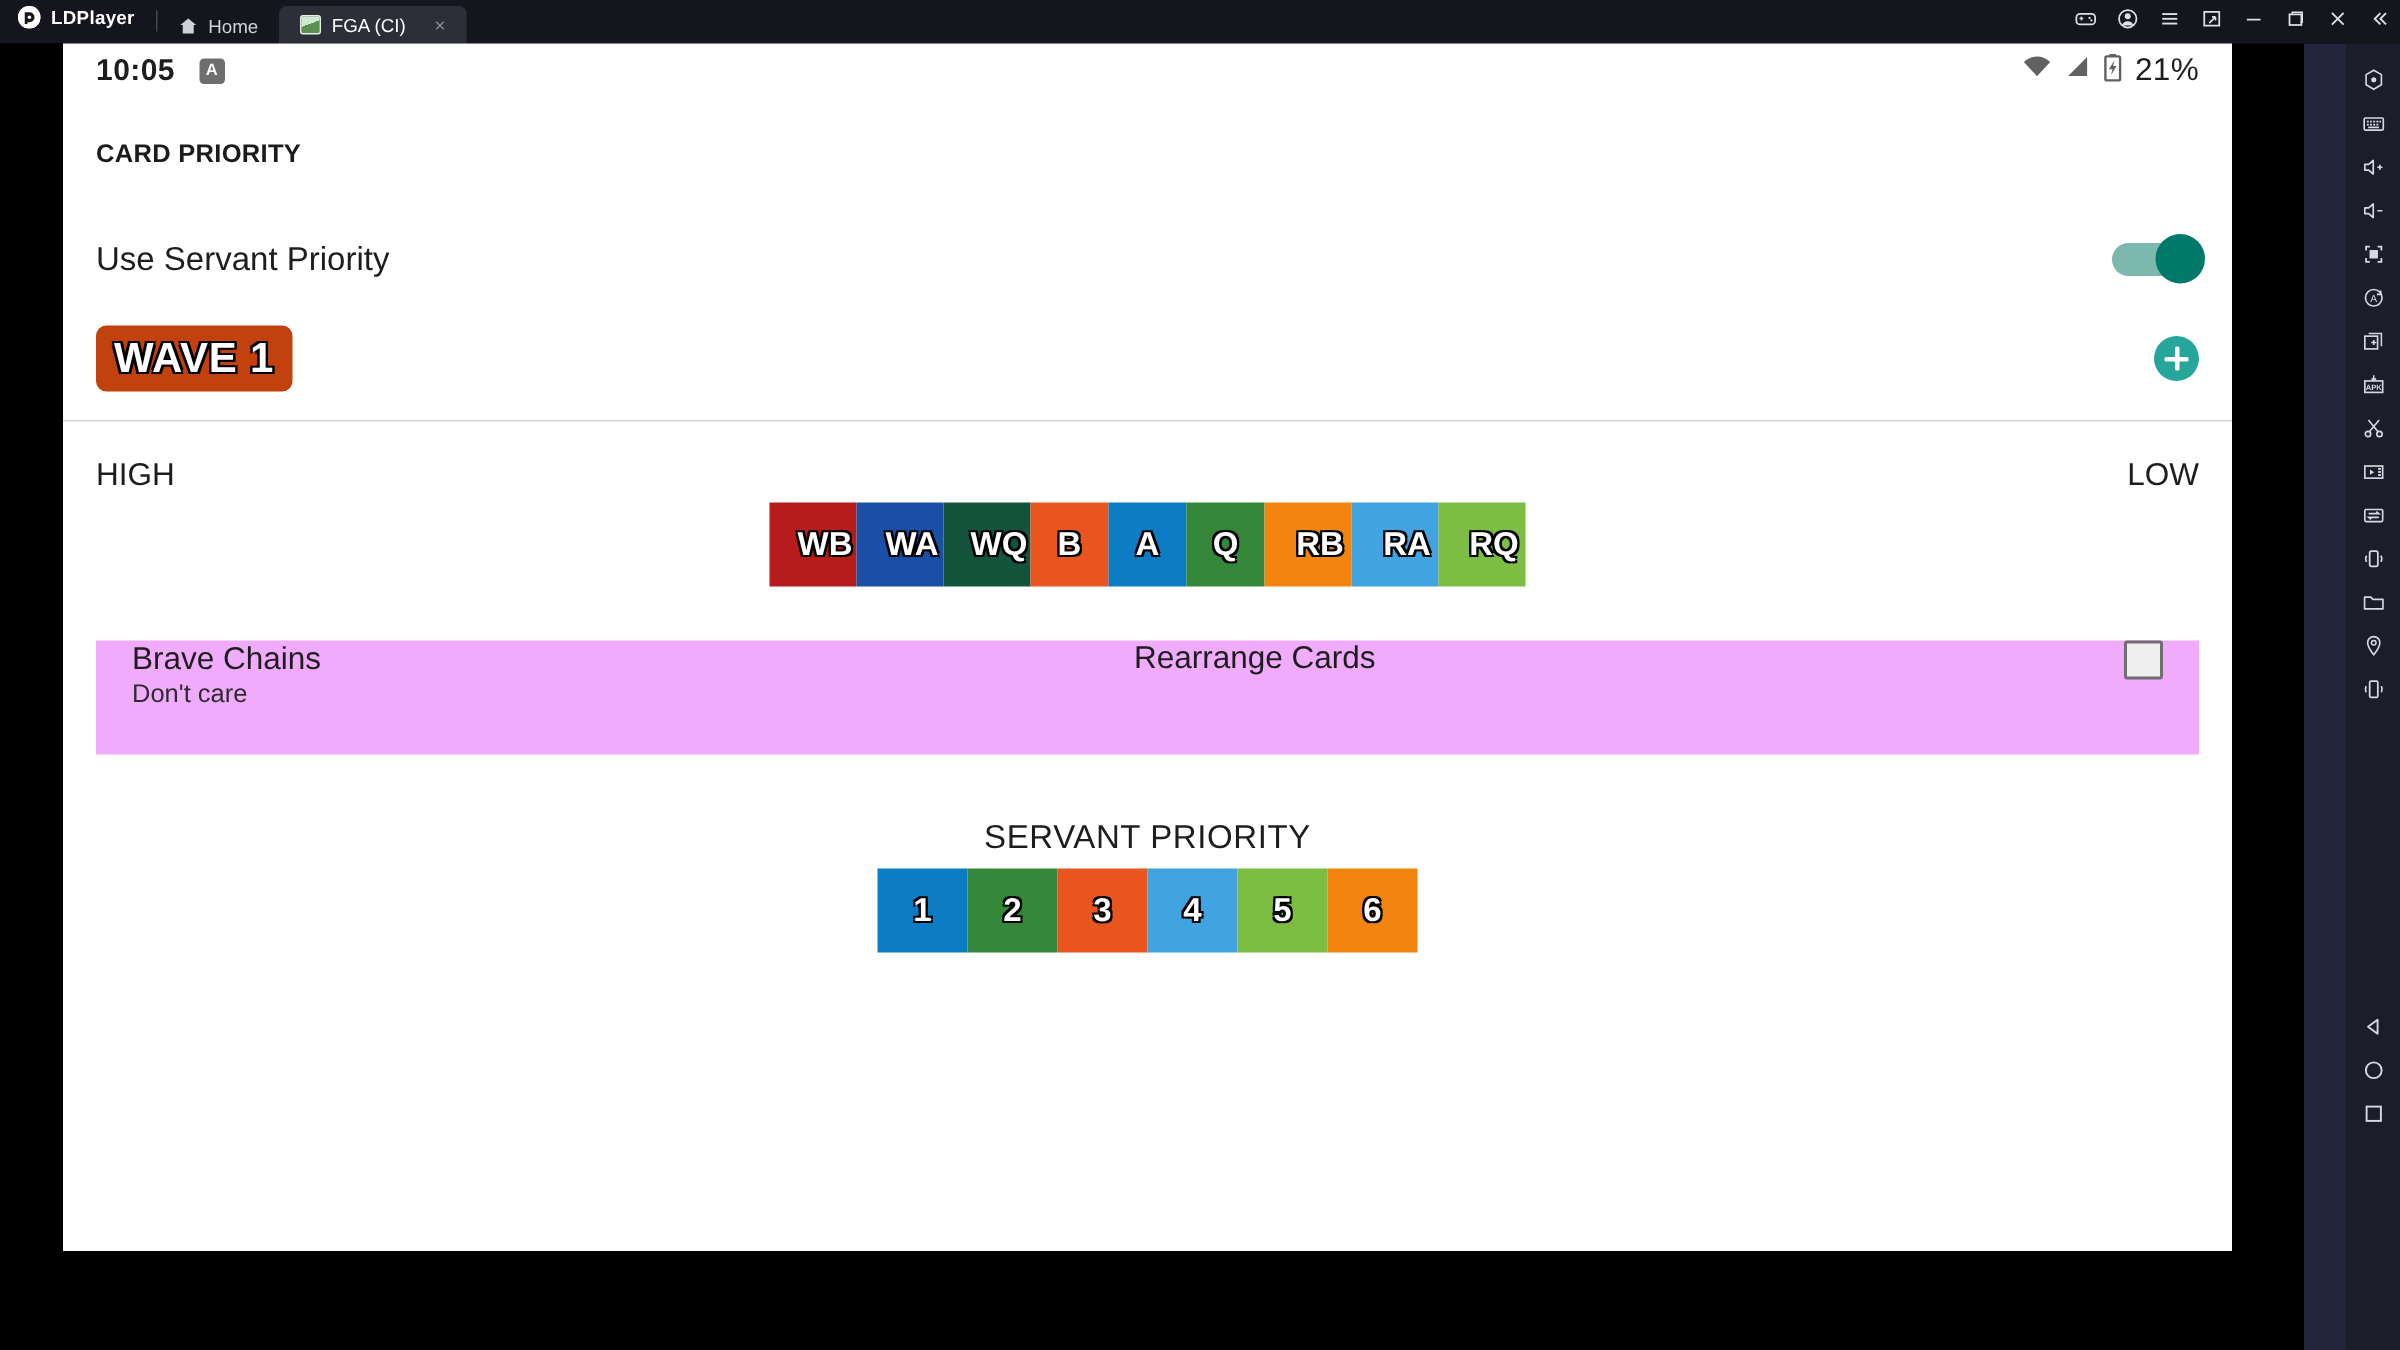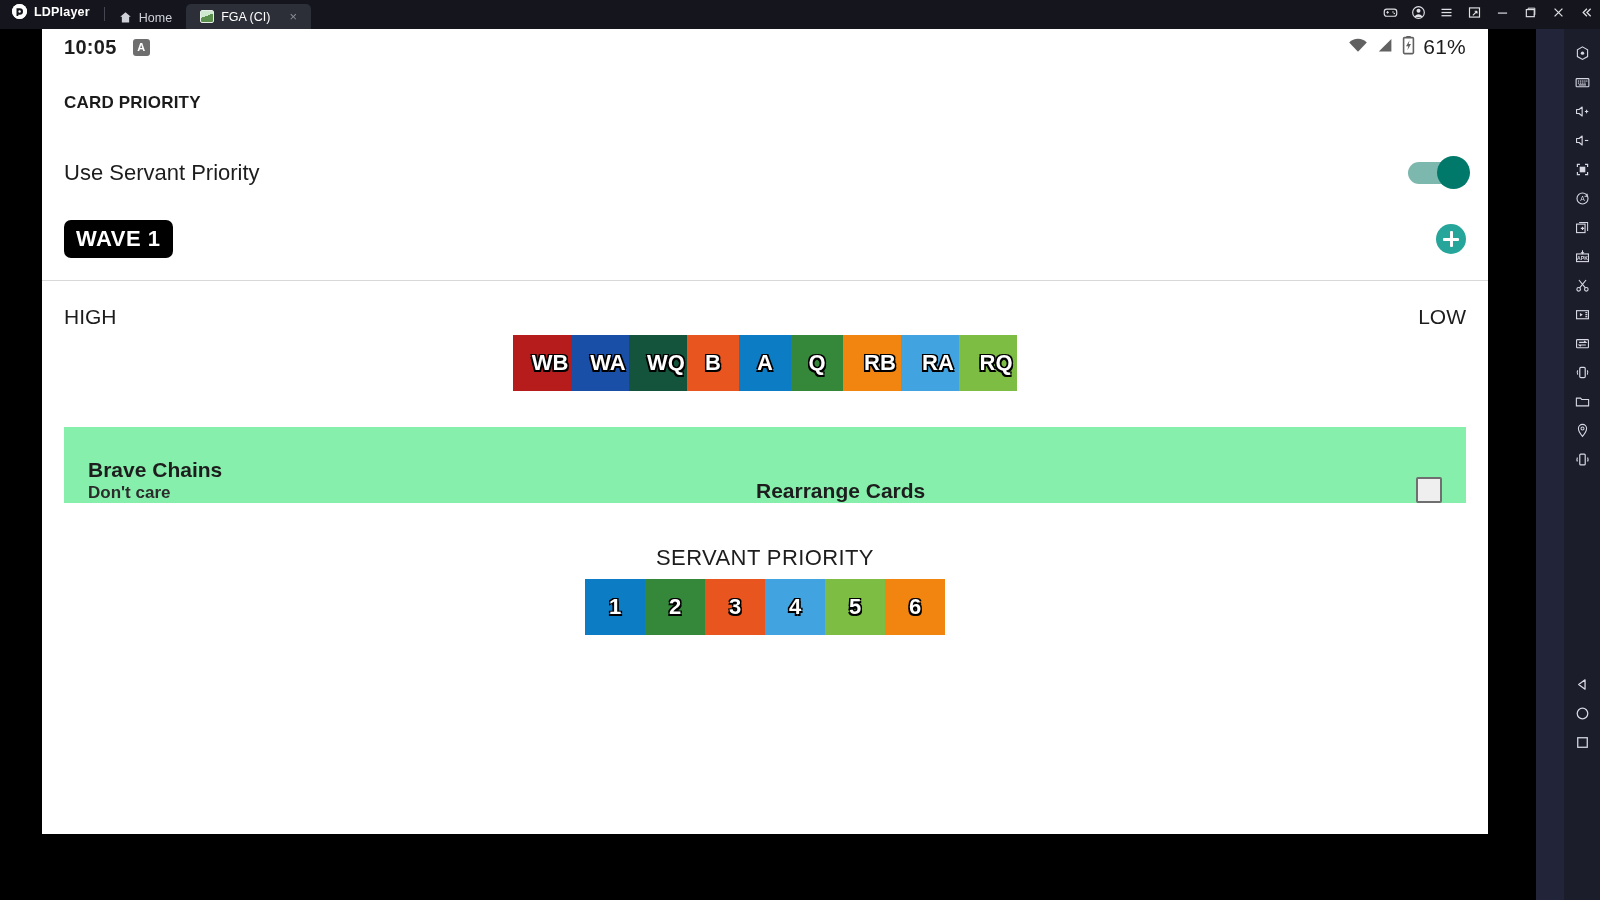--- a/index.html
+++ b/index.html
@@ -103,22 +103,22 @@
     margin-left: auto; width: 58px; height: 22px; border-radius: 11px;
     background: #7cb8ae; position: relative;
   }
   .switch .knob {
     position: absolute; right: -4px; top: -6px;
     width: 33px; height: 33px; border-radius: 50%; background: #00796b;
   }
 
   .row-waves { display: flex; align-items: center; height: 62px; }
   .wave-chip {
-    background: #000000; border-radius: 7px; padding: 6px 12px;
-    font-size: 22px; font-weight: bold; color: #ffffff;
+    background: #c2410c; border-radius: 7px; padding: 6px 12px;
+    font-size: 28px; font-weight: bold; color: #ffffff;
     text-shadow: -1.6px -1.6px 0 #000, 1.6px -1.6px 0 #000, -1.6px 1.6px 0 #000, 1.6px 1.6px 0 #000;
     letter-spacing: .5px;
   }
   .add-fab {
     margin-left: auto; width: 30px; height: 30px; border-radius: 50%;
     background: #26a69a; position: relative;
   }
   .add-fab::before, .add-fab::after {
     content: ""; position: absolute; background: #fff; border-radius: 1px;
   }
@@ -135,22 +135,22 @@
   .tilestrip { display: flex; justify-content: center; margin-top: 6px; }
   .tile {
     height: 56px; display: flex; align-items: center; justify-content: center;
     font-size: 22px; font-weight: bold; color: #ffffff;
     text-shadow: -1.5px -1.5px 0 #000, 1.5px -1.5px 0 #000, -1.5px 1.5px 0 #000, 1.5px 1.5px 0 #000;
   }
   .cardtile { width: 52px; }
   .cardtile.wide { width: 58px; padding-left: 16px; }
 
   #brave-card {
-    margin-top: 36px; background: #86efac; height: 76px;
-    display: flex; align-items: flex-end; padding: 0 24px; font-weight: bold;
+    margin-top: 36px; background: #f0abfc; height: 76px;
+    display: flex; align-items: flex-start; padding: 0 24px;
   }
   #brave-left { width: 300px; }
   #brave-title { font-size: 21px; color: #1d1d1d; line-height: 1.25; }
   #brave-sub { font-size: 17px; color: #2c2c2c; }
   #rearrange-label { font-size: 21px; color: #1d1d1d; margin-left: 368px; }
   #rearrange-box {
     margin-left: auto; width: 26px; height: 26px;
     border: 2.5px solid #6f6f6f; border-radius: 2px; background: #efefef;
   }
 
@@ -397,21 +397,21 @@
             <path d="M15.4 2v12.6H2.8z" fill="#616161"></path>
           </svg>
       </span>
       <span>
         <svg width="13" height="20" viewBox="0 0 13 20">
             <rect x="4.3" y="1" width="4.4" height="1.6" fill="#616161"></rect>
             <rect x="1.6" y="2.6" width="9.8" height="16" rx="1" fill="none" stroke="#616161" stroke-width="1.6"></rect>
             <path d="M7.6 5.2 4 11.2h2.3l-.9 4 3.6-6.2H6.7z" fill="#616161"></path>
           </svg>
       </span>
-      <span id="sb-pct">61%</span>
+      <span id="sb-pct">21%</span>
     </span>
   </div>
 
   <div id="content">
 
     <div id="section-title">CARD PRIORITY</div>
 
     <div class="row-servpriority">
       <span id="use-servant-label">Use Servant Priority</span>
       <span class="switch">

